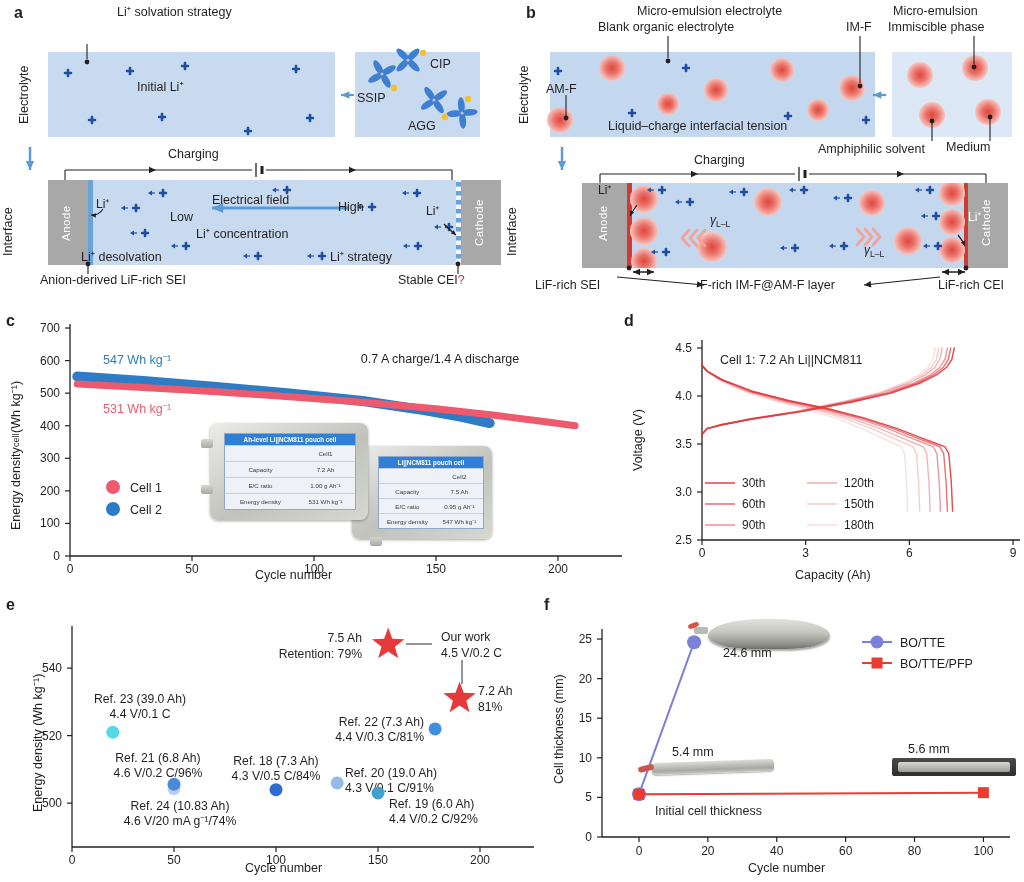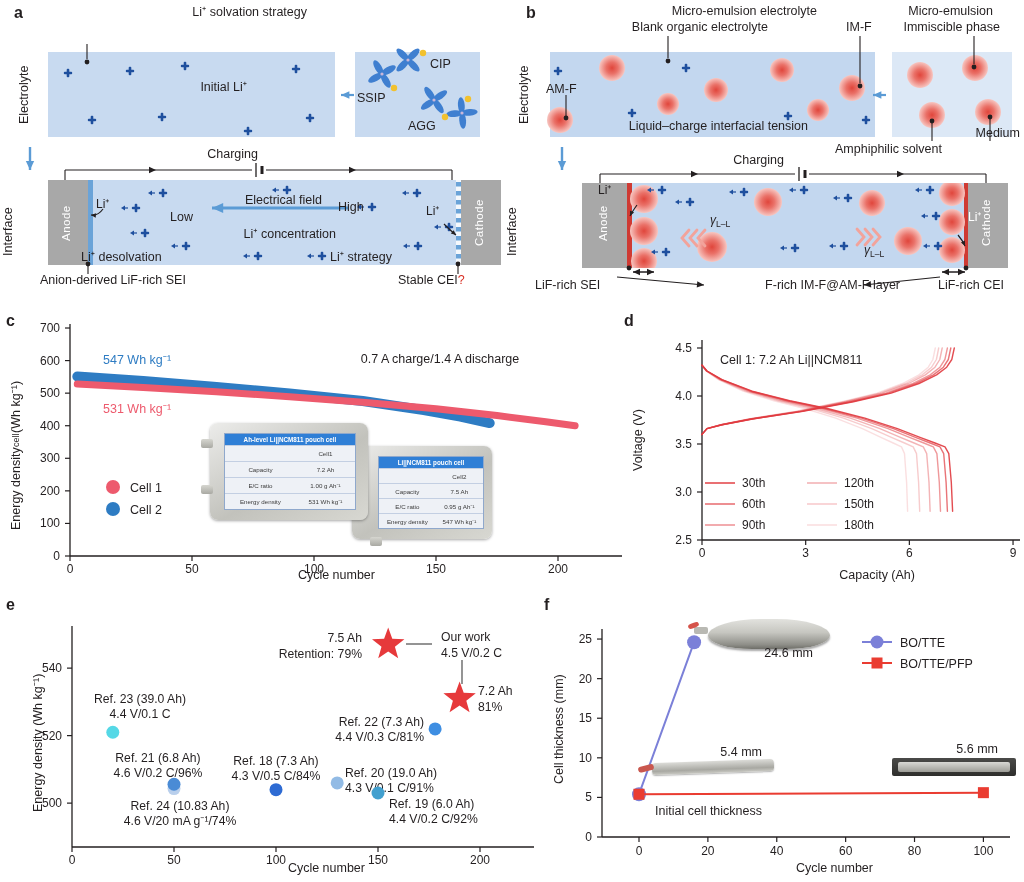--- a/index.html
+++ b/index.html
@@ -1,19 +1,19 @@
 <!DOCTYPE html>
 <html><head>
 <meta charset="utf-8">
 <style>
   html,body{margin:0;padding:0;background:#fff}
   .fig{position:relative;width:1024px;height:882px;background:#fff;
        font-family:"Liberation Sans",sans-serif;color:#231f20;overflow:hidden}
   .t{position:absolute;font-size:12.5px;line-height:1.15;white-space:nowrap}
-  .t-c{text-align:right}
+  .t-c{text-align:left}
   .plab{position:absolute;font-weight:bold;font-size:16px}
   .vlab{position:absolute;writing-mode:vertical-rl;transform:rotate(180deg);
         font-size:12.5px;width:16px;display:flex;align-items:center;justify-content:center;line-height:1}
   .wlab{color:#fff;font-size:11.5px;letter-spacing:.5px}
   .red{color:#d93025}
   sub{font-size:72%}
   svg{position:absolute;left:0;top:0;font-family:"Liberation Sans",sans-serif}
   .panelbox{position:absolute}
   
   .pouch{position:absolute;background:linear-gradient(150deg,#ececea,#c2c2bc 55%,#d8d8d2);
@@ -658,21 +658,21 @@
 
   <div class="t t-c" style="left:637px;top:4px;width:180px">Micro-emulsion electrolyte</div>
   <div class="t t-c" style="left:598px;top:20px;width:170px">Blank organic electrolyte</div>
   <div class="t" style="left:846px;top:20px">IM-F</div>
   <div class="t t-c" style="left:893px;top:4px;width:100px">Micro-emulsion</div>
   <div class="t t-c" style="left:888px;top:20px;width:112px">Immiscible phase</div>
   <div class="vlab" style="left:516px;top:52px;height:86px">Electrolyte</div>
   <div class="t" style="left:546px;top:82px">AM-F</div>
   <div class="t t-c" style="left:608px;top:119px;width:200px">Liquid–charge interfacial tension</div>
   <div class="t t-c" style="left:818px;top:142px;width:124px">Amphiphilic solvent</div>
-  <div class="t t-c" style="left:946px;top:126px;width:74px">Medium</div>
+  <div class="t t-c" style="left:946px;top:140px;width:74px">Medium</div>
   <div class="t t-c" style="left:694px;top:153px;width:90px">Charging</div>
   <div class="vlab" style="left:504px;top:192px;height:80px">Interface</div>
   <div class="vlab wlab" style="left:596px;top:197px;height:52px">Anode</div>
   <div class="vlab wlab" style="left:979px;top:192px;height:62px">Cathode</div>
   <div class="t" style="left:598px;top:184px;font-size:12px">Li⁺</div>
   <div class="t" style="left:968px;top:211px;font-size:12px;color:#fff">Li⁺</div>
   <div class="t" style="left:710px;top:214px;font-size:12px;font-style:italic"><span>γ</span><sub style="font-style:normal">L–L</sub></div>
   <div class="t" style="left:864px;top:244px;font-size:12px;font-style:italic"><span>γ</span><sub style="font-style:normal">L–L</sub></div>
   <div class="t" style="left:535px;top:278px">LiF-rich SEI</div>
   <div class="t t-c" style="left:700px;top:278px;width:200px">F-rich IM-F@AM-F layer</div>

